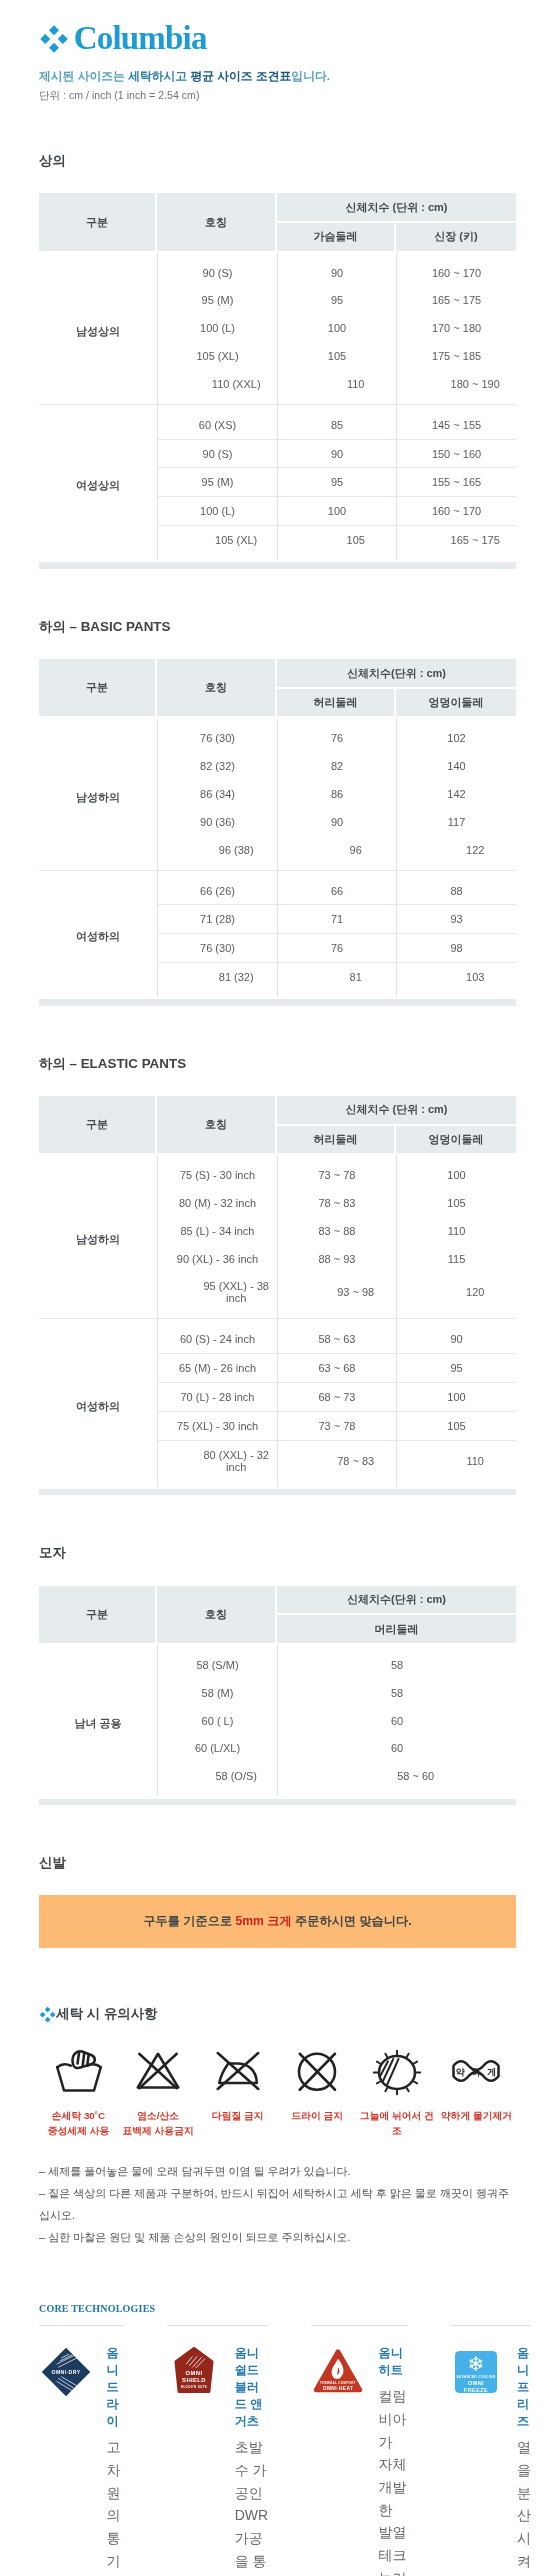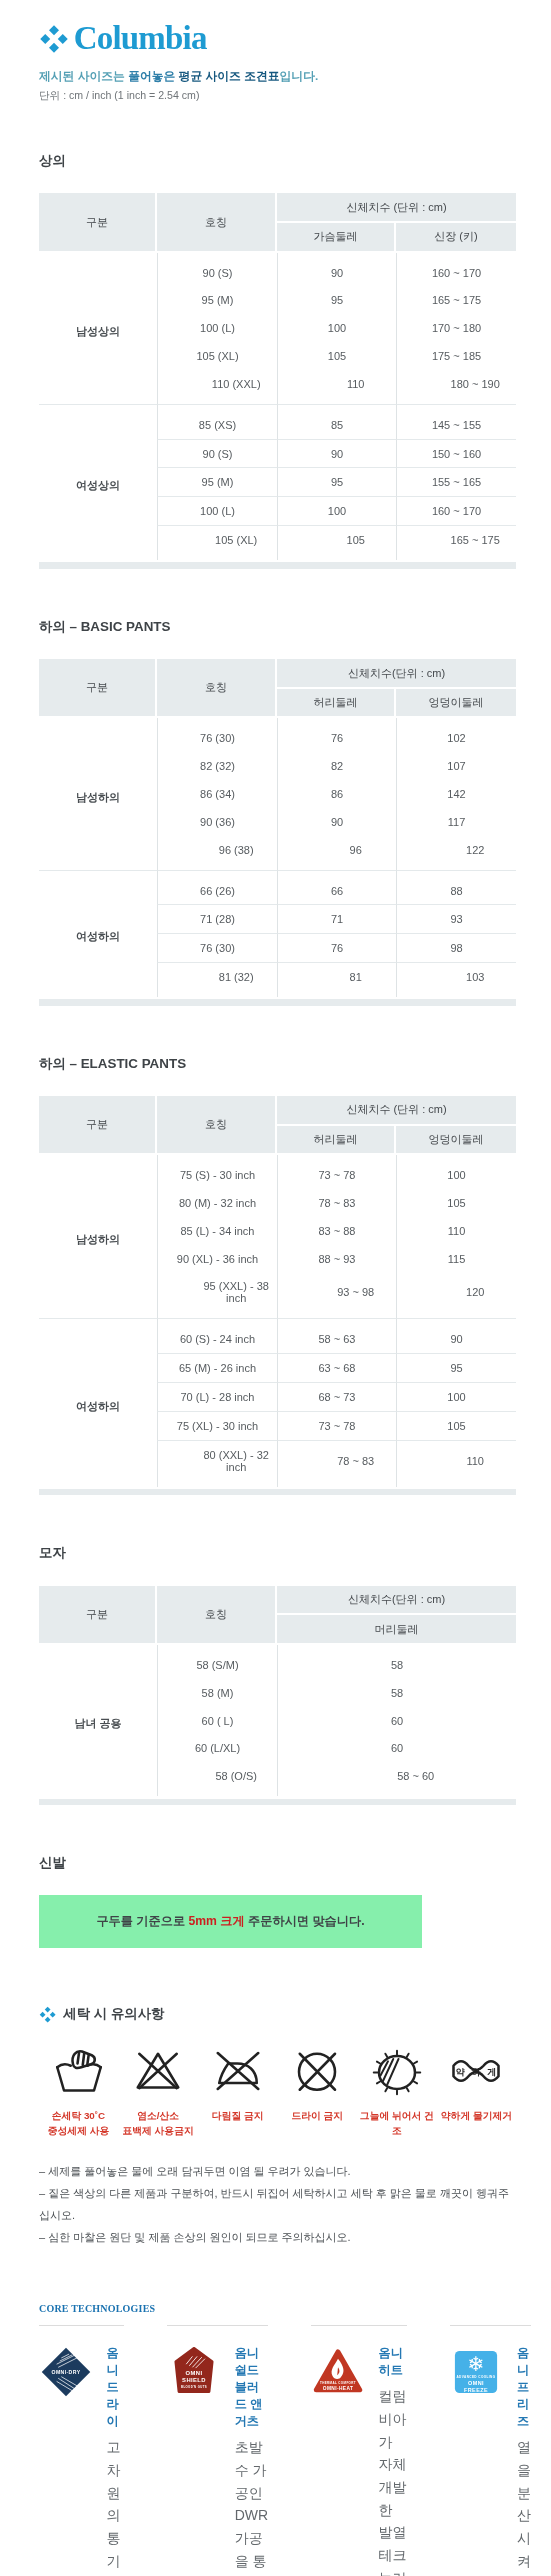--- a/index.html
+++ b/index.html
@@ -12,36 +12,36 @@
   .tagline { margin:14px 0 0; font-size:11.8px; color:#55A0B5; font-weight:bold; }
   .tagline .t-mid { color:#2E7FA9; }
   .tagline .t-dark { color:#16587F; }
   .unit-note { margin:3.9px 0 0; font-size:10.6px; color:#6F7478; font-weight:normal; }
 
   
   .sec-title { font-size:13.4px; font-weight:bold; color:#3E4347; margin:49px 0 23.6px; }
 
   
   .size-table { border-collapse:separate; border-spacing:0; width:477px; font-size:11px; color:#565B5F; table-layout:fixed; }
-  .size-table th { background:#E6EBED; color:#45494D; font-weight:normal; font-size:11px; padding:6.3px 1.6px; border-right:2.4px solid #fff; border-bottom:2.4px solid #fff; }
+  .size-table th { background:#E6EBED; color:#45494D; font-weight:bold; font-size:11px; padding:6.3px 1.6px; border-right:2.4px solid #fff; border-bottom:2.4px solid #fff; }
   .size-table th.last { border-right:none; }
   .size-table tbody td { text-align:center; padding:7.9px 1.6px; background:#fff; }
   .size-table td.c-size, .size-table td.c-m1, .size-table td.c-m2 { border-left:0.8px solid #DEE3E5; }
   .size-table tbody.grp tr:first-child td { padding-top:14px; }
   .size-table tbody.grp tr:last-child td { padding-bottom:14px;padding-left:39px; }
   .size-table tbody.grp.sep td { border-top:1.6px solid #E4E9EB; }
   .size-table td.group-label { color:#494E52; font-weight:bold; }
   .bottom-bar { width:477px; height:6.3px; background:#E6EBED; margin-top:2.4px; }
 
   
-  .shoes-note { width:383px; box-sizing:border-box; background:#86efac; padding:18px 7.9px; text-align:center; font-size:12.2px; font-weight:bold; color:#3F4447; margin-top:1.6px; }
+  .shoes-note { width:477px; box-sizing:border-box; background:#fdba74; padding:18px 7.9px; text-align:center; font-size:12.2px; font-weight:bold; color:#3F4447; margin-top:1.6px; }
   .shoes-note .red { color:#CC1F1F; }
 
   
-  .laundry-title { display:flex; align-items:center; gap:7px; font-size:13.4px; font-weight:bold; color:#3E4347; margin:57px 0 20.5px; }
+  .laundry-title { display:flex; align-items:center; font-size:13.4px; font-weight:bold; color:#3E4347; margin:57px 0 20.5px; }
   .laundry-icons { width:477px; display:flex; justify-content:space-between; align-items:flex-start; }
   .laundry-item { width:79px; text-align:center; }
   .laundry-item svg { width:54px; height:54px; }
   .laundry-label { margin-top:7.9px; font-size:9.8px; font-weight:bold; color:#D4382A; line-height:1.5; white-space:pre-line; }
   .laundry-notes { margin-top:22px; font-size:11px; color:#4A4F53; line-height:2.0; }
 
   
   .core-title { font-family:"Liberation Serif","DejaVu Serif",serif; font-size:10px; font-weight:bold; color:#1A72B0; letter-spacing:0.2px; margin:55px 0 11px; }
   .tech-grid { display:grid; grid-template-columns:1fr 1fr 1fr 1fr; column-gap:43px; width:477px; }
   .tech-item { display:flex; padding:17.3px 0 19px; border-top:1.6px solid #DCDCDC; }
@@ -59,21 +59,21 @@
       <svg width="30" height="30" viewBox="0 0 48 48">
         <g fill="#1E9BD2">
           <polygon points="24,2 32,10 24,18 16,10"></polygon>
           <polygon points="38,16 46,24 38,32 30,24"></polygon>
           <polygon points="24,30 32,38 24,46 16,38"></polygon>
           <polygon points="10,16 18,24 10,32 2,24"></polygon>
         </g>
       </svg>
       <span class="logo-word">Columbia</span>
     </div>
-    <p class="tagline"><span>제시된 사이즈는 </span><span class="t-mid">풀어놓은 </span><span class="t-dark">평균 사이즈 조견표</span><span>입니다.</span></p>
+    <p class="tagline"><span>제시된 사이즈는 </span><span class="t-mid">세탁하시고 </span><span class="t-dark">평균 사이즈 조견표</span><span>입니다.</span></p>
     <p class="unit-note">단위 : cm / inch (1 inch = 2.54 cm)</p>
   </header>
 
   <section>
     <h2 class="sec-title">상의</h2>
     <div class="table-wrap">
         <table class="size-table">
           <colgroup>
             <col style="width: 118px;">
             <col style="width: 120px;">
@@ -115,21 +115,21 @@
             </tr>
             <tr>
               <td class="c-size">110 (XXL)</td>
               <td class="c-m1">110</td>
               <td class="c-m2">180 ~ 190</td>
             </tr>
           </tbody>
           <tbody class="grp sep">
             <tr>
               <td class="group-label" rowspan="5">여성상의</td>
-              <td class="c-size">85 (XS)</td>
+              <td class="c-size">60 (XS)</td>
               <td class="c-m1">85</td>
               <td class="c-m2">145 ~ 155</td>
             </tr>
             <tr>
               <td class="c-size">90 (S)</td>
               <td class="c-m1">90</td>
               <td class="c-m2">150 ~ 160</td>
             </tr>
             <tr>
               <td class="c-size">95 (M)</td>
@@ -176,21 +176,21 @@
           <tbody class="grp">
             <tr>
               <td class="group-label" rowspan="5">남성하의</td>
               <td class="c-size">76 (30)</td>
               <td class="c-m1">76</td>
               <td class="c-m2">102</td>
             </tr>
             <tr>
               <td class="c-size">82 (32)</td>
               <td class="c-m1">82</td>
-              <td class="c-m2">107</td>
+              <td class="c-m2">140</td>
             </tr>
             <tr>
               <td class="c-size">86 (34)</td>
               <td class="c-m1">86</td>
               <td class="c-m2">142</td>
             </tr>
             <tr>
               <td class="c-size">90 (36)</td>
               <td class="c-m1">90</td>
               <td class="c-m2">117</td>

